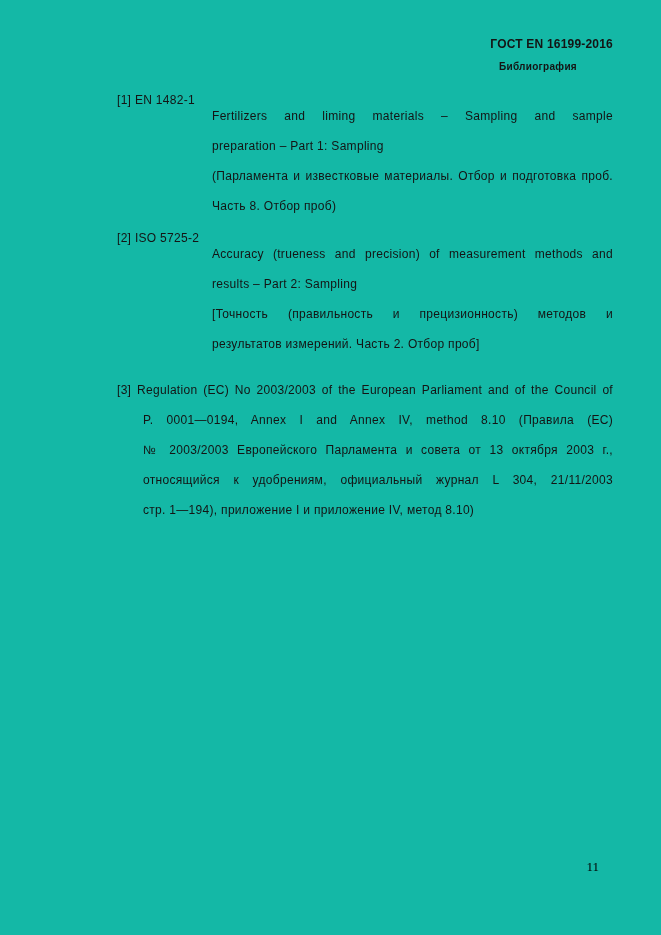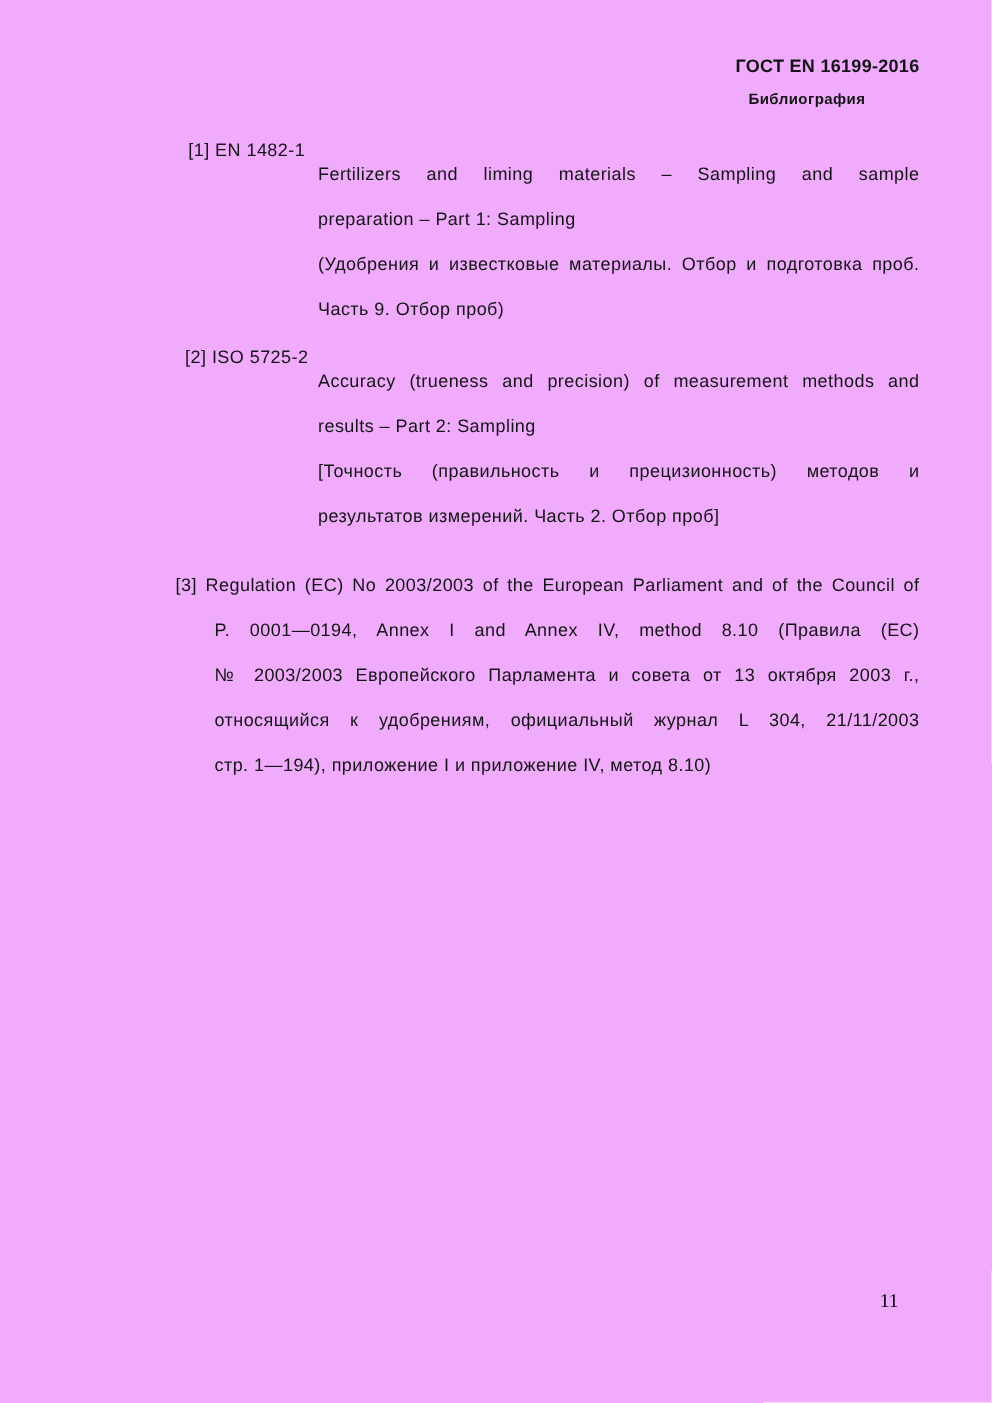--- a/index.html
+++ b/index.html
@@ -1,20 +1,20 @@
 <!DOCTYPE html>
 <html><head>
 <meta charset="utf-8">
 <style>
   html, body { margin: 0; padding: 0; background: #ffffff; }
   .page {
     position: relative;
     width: 661px;
     height: 935px;
-    background: #f0abfc;
+    background: #14b8a6;
     color: #141414;
     font-family: "Liberation Sans", sans-serif;
     overflow: hidden;
   }
   .doc-header {
     position: absolute;
     top: 37px;
     left: 117px;
     right: 48px;
     text-align: right;
@@ -40,21 +40,20 @@
     font-size: 12px;
     letter-spacing: 0.3px;
   }
   .entry { display: flex; }
   .entry + .entry { margin-top: 2px; }
   .entry-label {
     flex: 0 0 95px;
     width: 95px;
     line-height: 30px;
     white-space: nowrap;
-    text-align: center;
   }
   .entry-body { flex: 1; min-width: 0; margin-top: 16px; }
   .entry-block { display: block; }
   .line { line-height: 30px; }
   .j { text-align: justify; text-align-last: justify; }
   .cont { padding-left: 26px; }
   .page-number {
     position: absolute;
     top: 859px;
     right: 62px;
@@ -72,22 +71,22 @@
 
   <div class="doc-title">Библиография</div>
 
   <div class="bibliography">
 
     <div class="entry">
       <div class="entry-label">[1] EN 1482-1</div>
       <div class="entry-body">
         <div class="line j">Fertilizers and liming materials – Sampling and sample</div>
         <div class="line">preparation – Part 1: Sampling</div>
-        <div class="line j">(Удобрения и известковые материалы. Отбор и подготовка проб.</div>
-        <div class="line">Часть 9. Отбор проб)</div>
+        <div class="line j">(Парламента и известковые материалы. Отбор и подготовка проб.</div>
+        <div class="line">Часть 8. Отбор проб)</div>
       </div>
     </div>
 
     <div class="entry">
       <div class="entry-label">[2] ISO 5725-2</div>
       <div class="entry-body">
         <div class="line j">Accuracy (trueness and precision) of measurement methods and</div>
         <div class="line">results – Part 2: Sampling</div>
         <div class="line j">[Точность (правильность и прецизионность) методов и</div>
         <div class="line">результатов измерений. Часть 2. Отбор проб]</div>

